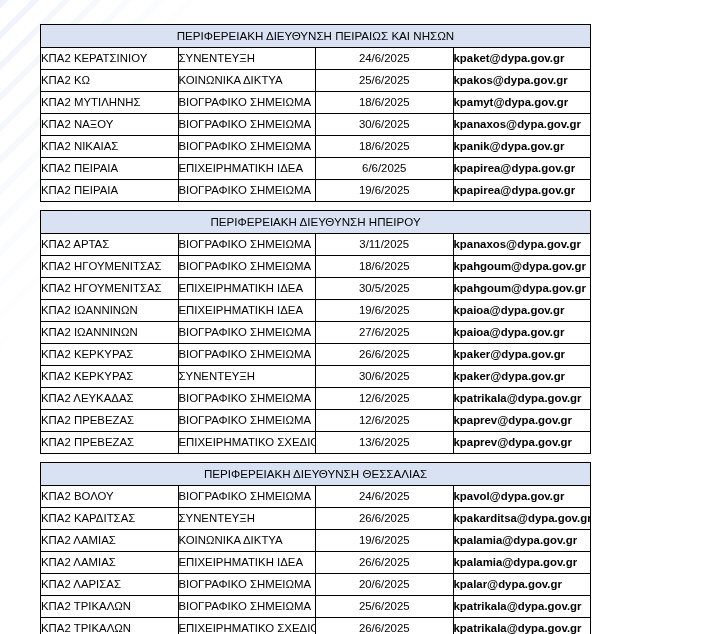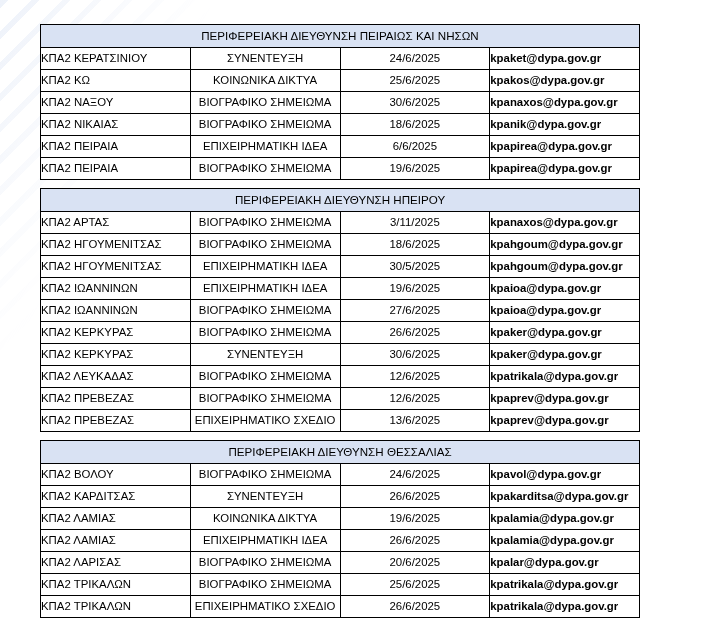--- a/index.html
+++ b/index.html
@@ -38,21 +38,21 @@
     position: absolute;
     left: 40px;
     top: 24px;
     width: 631px;
     z-index: 2;
   }
 
   table.region-table {
     border-collapse: collapse;
     table-layout: fixed;
-    width: 600px;
+    width: 551px;
     background: #ffffff;
   }
 
   table.region-table + table.region-table {
     margin-top: 8px;
   }
 
   table.region-table td {
     border: 1px solid #000000;
     height: 20px;
@@ -66,21 +66,21 @@
   }
 
   tr.section-header-row td {
     background: #d9e2f3;
     text-align: center;
     font-size: 11.6px;
     height: 21px;
   }
 
   td.col-office   { width: 184px; padding-left: 7px; text-align: left; }
-  td.col-topic    { width: 184px; padding-left: 7px; text-align: center; }
+  td.col-topic    { width: 184px; padding-left: 7px; text-align: left; }
   td.col-date     { width:  82px; text-align: center; }
   td.col-email    { width: 181px; padding-left: 7px; text-align: left; font-weight: bold; }
 </style>
 </head>
 <body>
 
 <div id="watermark"></div>
 
 <div id="doc-sheet">
     <table class="region-table">
@@ -92,20 +92,26 @@
           <td class="col-office">ΚΠΑ2 ΚΕΡΑΤΣΙΝΙΟΥ</td>
           <td class="col-topic">ΣΥΝΕΝΤΕΥΞΗ</td>
           <td class="col-date">24/6/2025</td>
           <td class="col-email">kpaket@dypa.gov.gr</td>
         </tr>
         <tr>
           <td class="col-office">ΚΠΑ2 ΚΩ</td>
           <td class="col-topic">ΚΟΙΝΩΝΙΚΑ ΔΙΚΤΥΑ</td>
           <td class="col-date">25/6/2025</td>
           <td class="col-email">kpakos@dypa.gov.gr</td>
+        </tr>
+        <tr>
+          <td class="col-office">ΚΠΑ2 ΜΥΤΙΛΗΝΗΣ</td>
+          <td class="col-topic">ΒΙΟΓΡΑΦΙΚΟ ΣΗΜΕΙΩΜΑ</td>
+          <td class="col-date">18/6/2025</td>
+          <td class="col-email">kpamyt@dypa.gov.gr</td>
         </tr>
         <tr>
           <td class="col-office">ΚΠΑ2 ΝΑΞΟΥ</td>
           <td class="col-topic">ΒΙΟΓΡΑΦΙΚΟ ΣΗΜΕΙΩΜΑ</td>
           <td class="col-date">30/6/2025</td>
           <td class="col-email">kpanaxos@dypa.gov.gr</td>
         </tr>
         <tr>
           <td class="col-office">ΚΠΑ2 ΝΙΚΑΙΑΣ</td>
           <td class="col-topic">ΒΙΟΓΡΑΦΙΚΟ ΣΗΜΕΙΩΜΑ</td>

